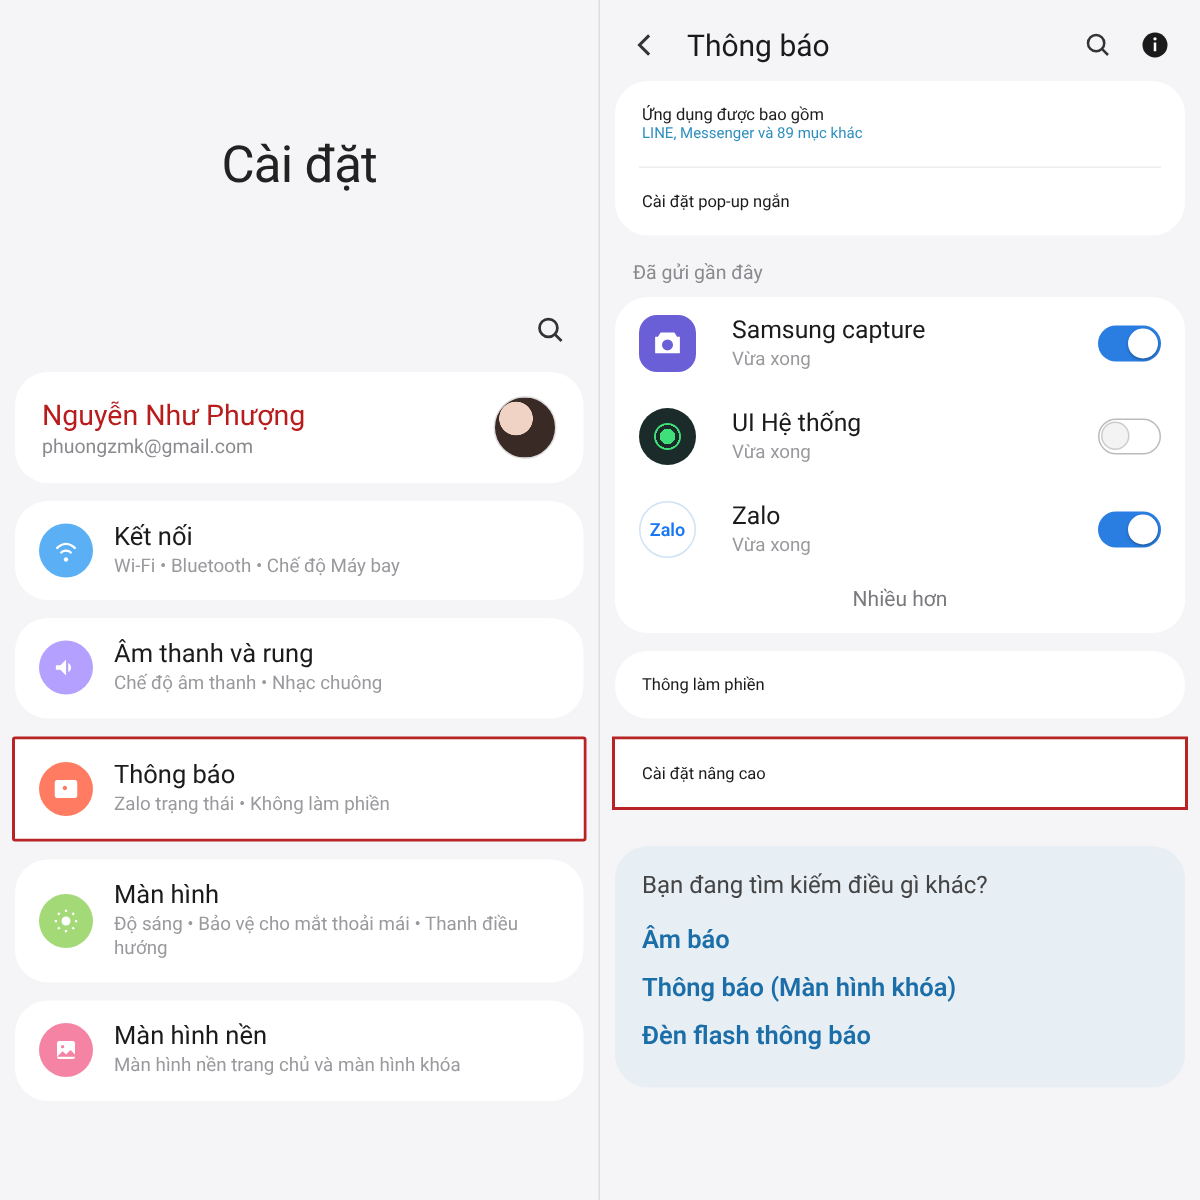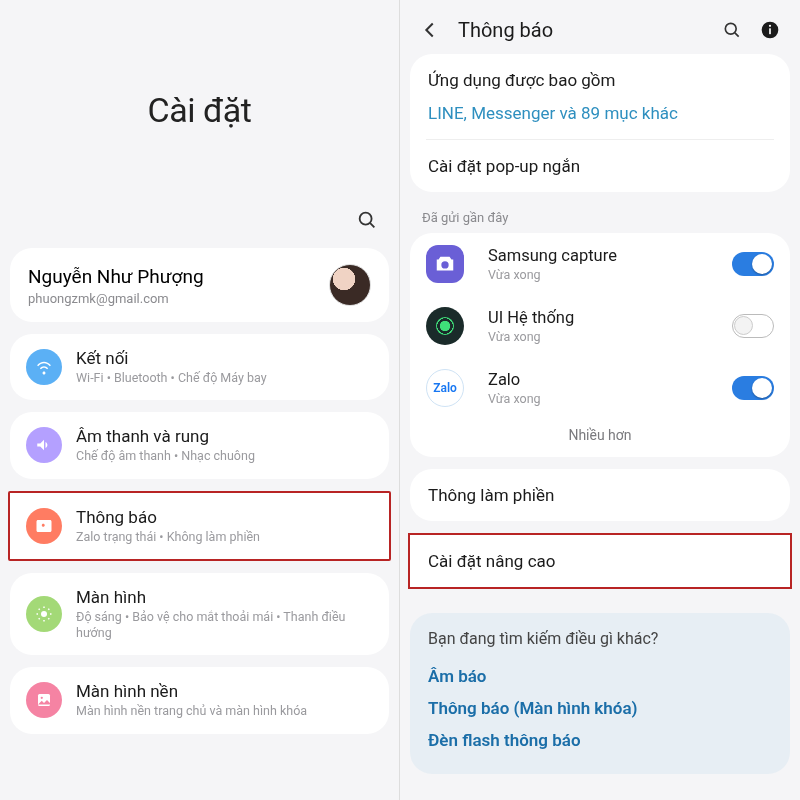--- a/index.html
+++ b/index.html
@@ -10,34 +10,34 @@
     display: flex;
     color: #1b1b1b;
   }
   .phone { width: 50%; height: 100%; background: #f5f5f7; display: flex; flex-direction: column; overflow: hidden; }
   .phone.left { border-right: 1px solid #ddd; }
   .big-title { font-size: 34px; font-weight: 400; text-align: center; padding: 90px 0 70px; color: #222; letter-spacing: -0.5px;}
   .toolbar-row { display: flex; align-items: center; padding: 6px 18px 14px; justify-content: flex-end; }
   .icon-btn { width:28px; height:28px; display:flex; align-items:center; justify-content:center; color:#333; }
   .card { background:#fff; border-radius:22px; margin:0 10px 12px; overflow:hidden; }
   .profile { padding:16px 18px; display:flex; align-items:center; justify-content:space-between; }
-  .profile-text .name { font-size:19px; color:#000000; }
+  .profile-text .name { font-size:19px; color:#b91c1c; }
   .profile-text .email { font-size:13px; color:#8b8b8f; margin-top:3px; }
   .avatar { width:42px; height:42px; border-radius:50%; background: radial-gradient(circle at 35% 35%, #f0d3c4 0 30%, #3a2a25 31% 100%); border:1px solid #ddd;}
   .row { display:flex; align-items:center; padding:14px 16px; gap:14px; }
   .row-icon { width:36px; height:36px; border-radius:50%; display:flex; align-items:center; justify-content:center; color:#fff; flex-shrink:0;}
   .row-icon svg { width:18px; height:18px; fill:#fff; }
   .row-text .title { font-size:17px; color:#1b1b1b; }
   .row-text .sub { font-size:12.5px; color:#9a9a9e; margin-top:2px; line-height:1.3;}
   .highlight { border:2px solid #b82424; border-radius:2px; margin:0 8px 12px; }
   .highlight .card { margin:0; border-radius:0; }
   .section-label { font-size:13px; color:#8a8a8e; padding:6px 22px 8px; }
   .plain-row { padding:16px 18px; }
-  .plain-row .title { font-size:17px; color:#1b1b1b; }
-  .plain-row .sub { font-size:17px; color:#2e8fbf; margin-top:13px; }
+  .plain-row .title { font-size:11px; color:#1b1b1b; }
+  .plain-row .sub { font-size:10px; color:#2e8fbf; margin-top:1px; }
   .app-row { display:flex; align-items:center; padding:12px 16px; gap:24px; }
   .app-icon { width:38px; height:38px; border-radius:10px; display:flex; align-items:center; justify-content:center; color:#fff; font-size:13px; font-weight:600;}
   .app-text .title { font-size:16.5px; }
   .app-text .sub { font-size:12.5px; color:#9a9a9e; margin-top:2px;}
   .toggle { margin-left:auto; width:42px; height:24px; border-radius:12px; position:relative; }
   .toggle.on { background:#2a7de1; }
   .toggle.off { background:#fff; border:1.5px solid #bbb;}
   .toggle .knob { position:absolute; width:20px; height:20px; border-radius:50%; background:#fff; top:2px; }
   .toggle.on .knob { right:2px; box-shadow:0 1px 2px rgba(0,0,0,.3);}
   .toggle.off .knob { left:1px; top:0.5px; width:19px; height:19px; background:#f3f3f3; border:1px solid #ccc;}

